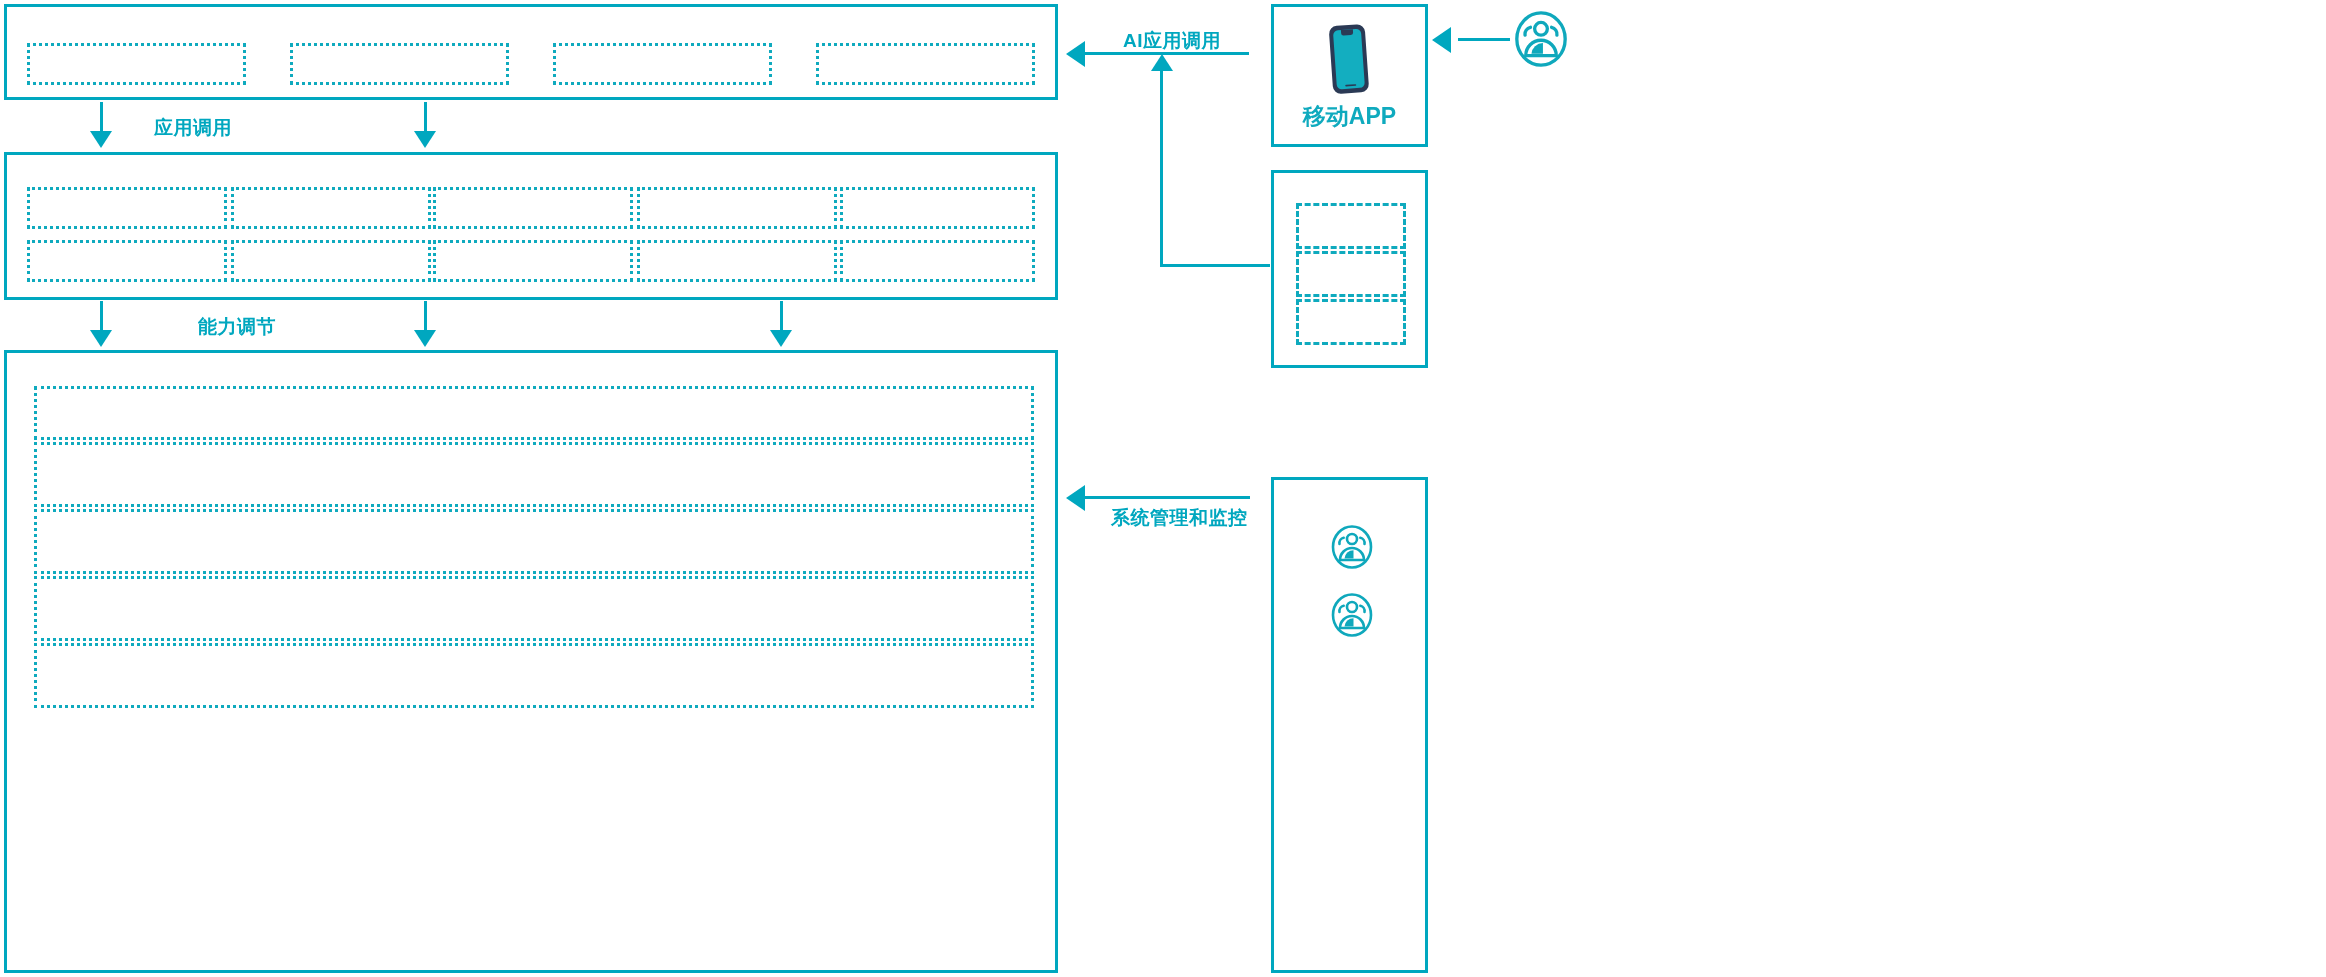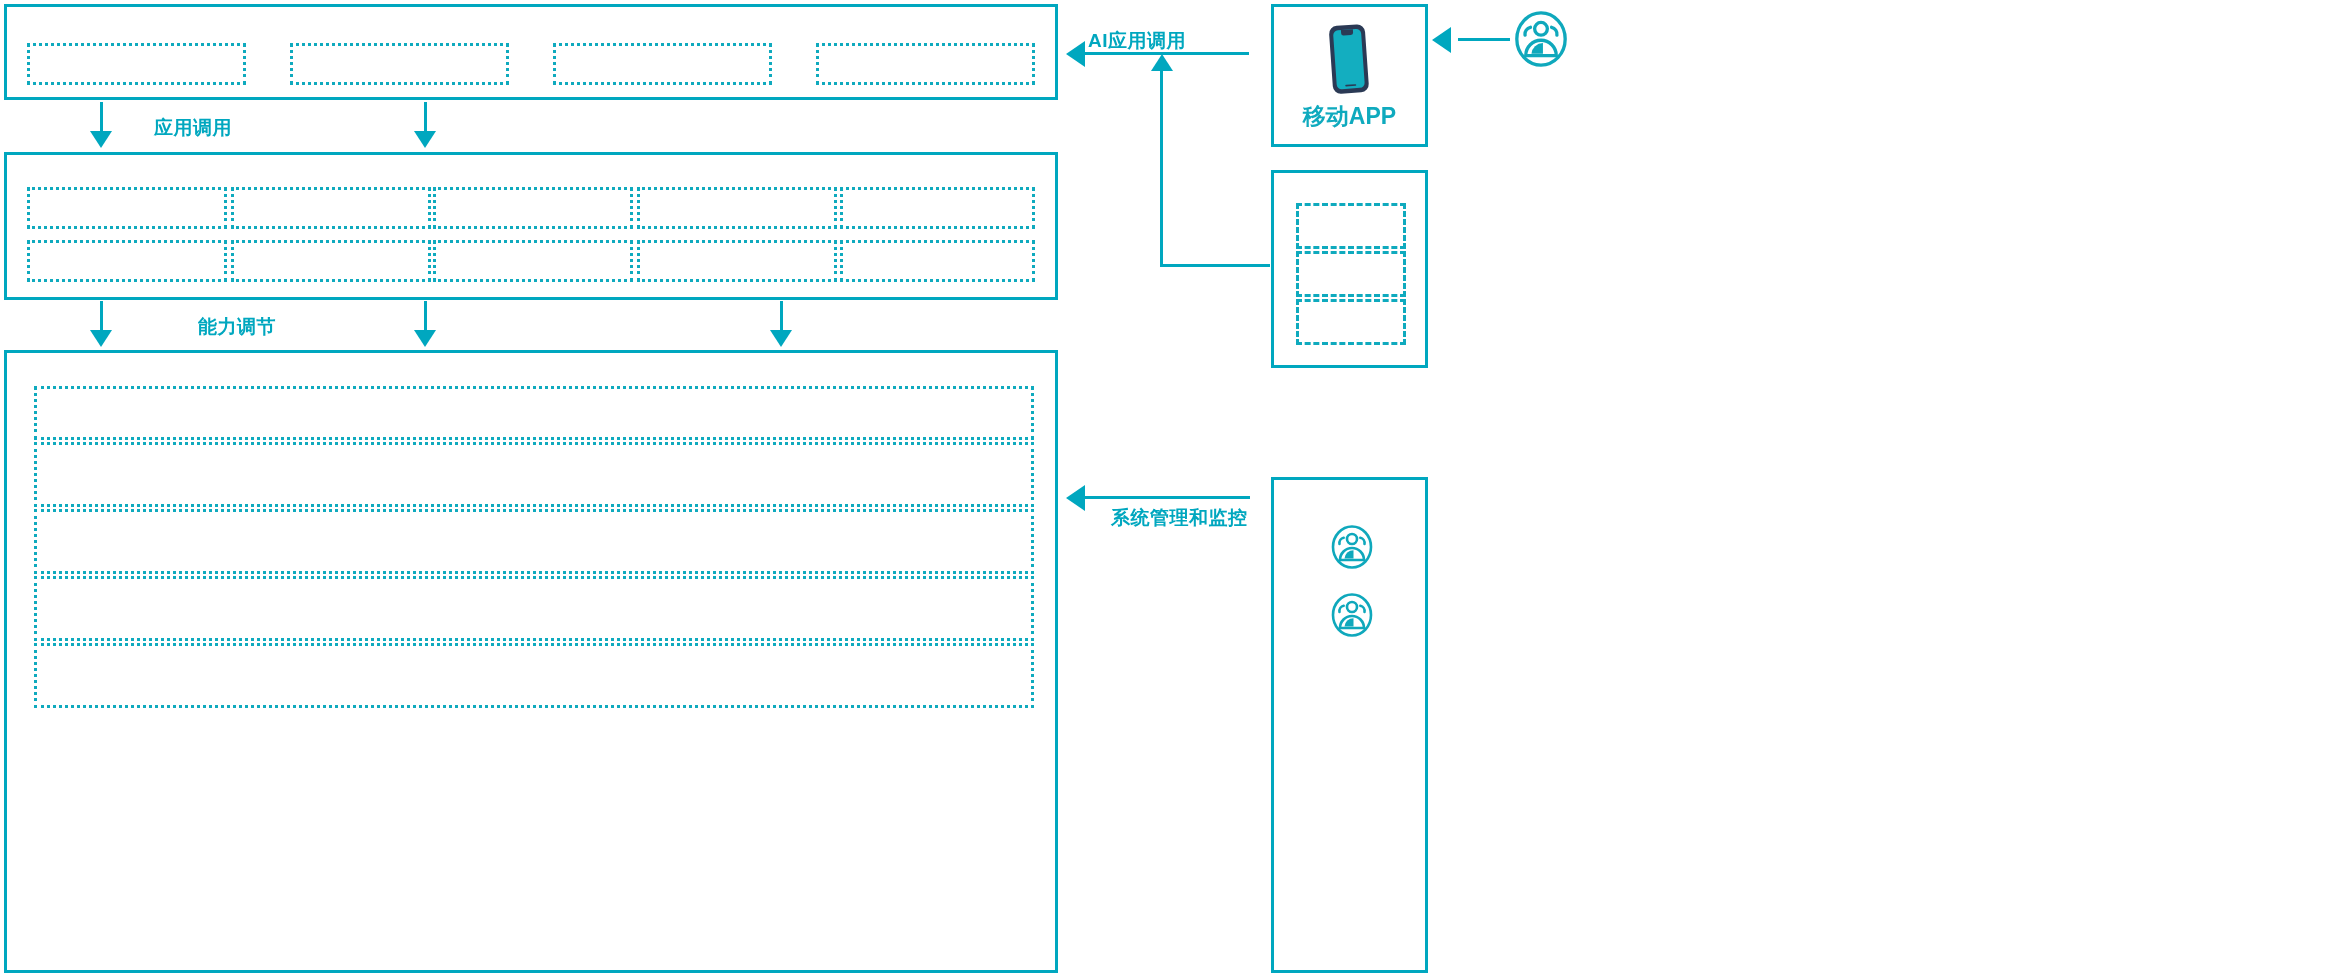--- a/index.html
+++ b/index.html
@@ -131,21 +131,21 @@
   <div class="abs panel" style="left:4px; top:350px; width:1054px; height:623px;">
     <div class="abs cell-dotted" style="left:27px; top:33px; width:1000px; height:54px;"></div>
     <div class="abs cell-dotted" style="left:27px; top:89px; width:1000px; height:65px;"></div>
     <div class="abs cell-dotted" style="left:27px; top:156px; width:1000px; height:65px;"></div>
     <div class="abs cell-dotted" style="left:27px; top:223px; width:1000px; height:65px;"></div>
     <div class="abs cell-dotted" style="left:27px; top:290px; width:1000px; height:65px;"></div>
   </div>
 
   <div class="abs hline" style="left:1084px; top:52px; width:165px; height:3px;"></div>
   <div class="abs arrow-left" style="left:1066px; top:41px;"></div>
-  <div class="abs conn-label" style="left:1088px; top:31px;">AI应用调用</div>
+  <div class="abs conn-label" style="left:1123px; top:31px;">AI应用调用</div>
 
   <div class="abs vline" style="left:1160px; top:70px; width:3px; height:196px;"></div>
   <div class="abs arrow-up" style="left:1151px; top:54px;"></div>
   <div class="abs hline" style="left:1160px; top:264px; width:110px; height:3px;"></div>
 
   <div class="abs hline" style="left:1084px; top:496px; width:166px; height:3px;"></div>
   <div class="abs arrow-left" style="left:1066px; top:485px;"></div>
   <div class="abs conn-label" style="left:1111px; top:508px;">系统管理和监控</div>
 
   <div class="abs panel" style="left:1271px; top:4px; width:157px; height:143px;">

